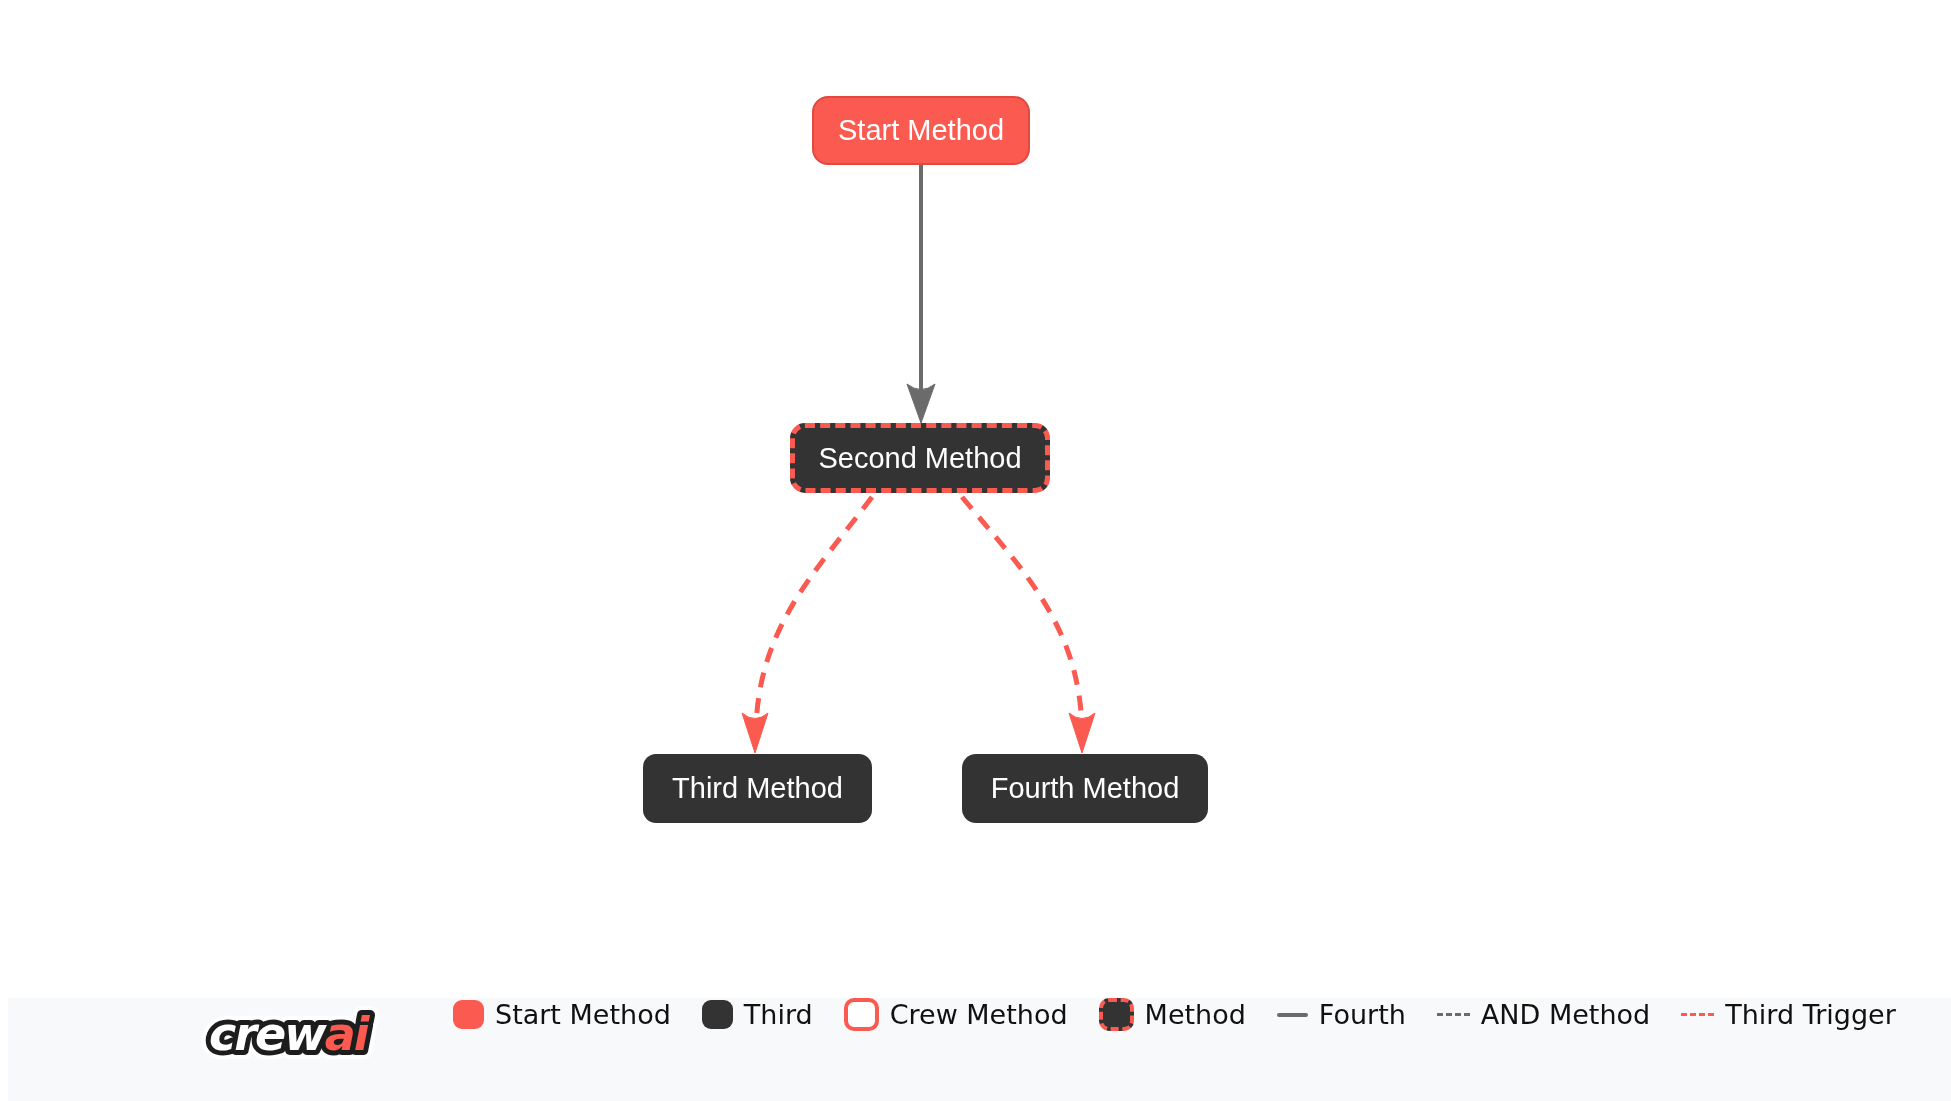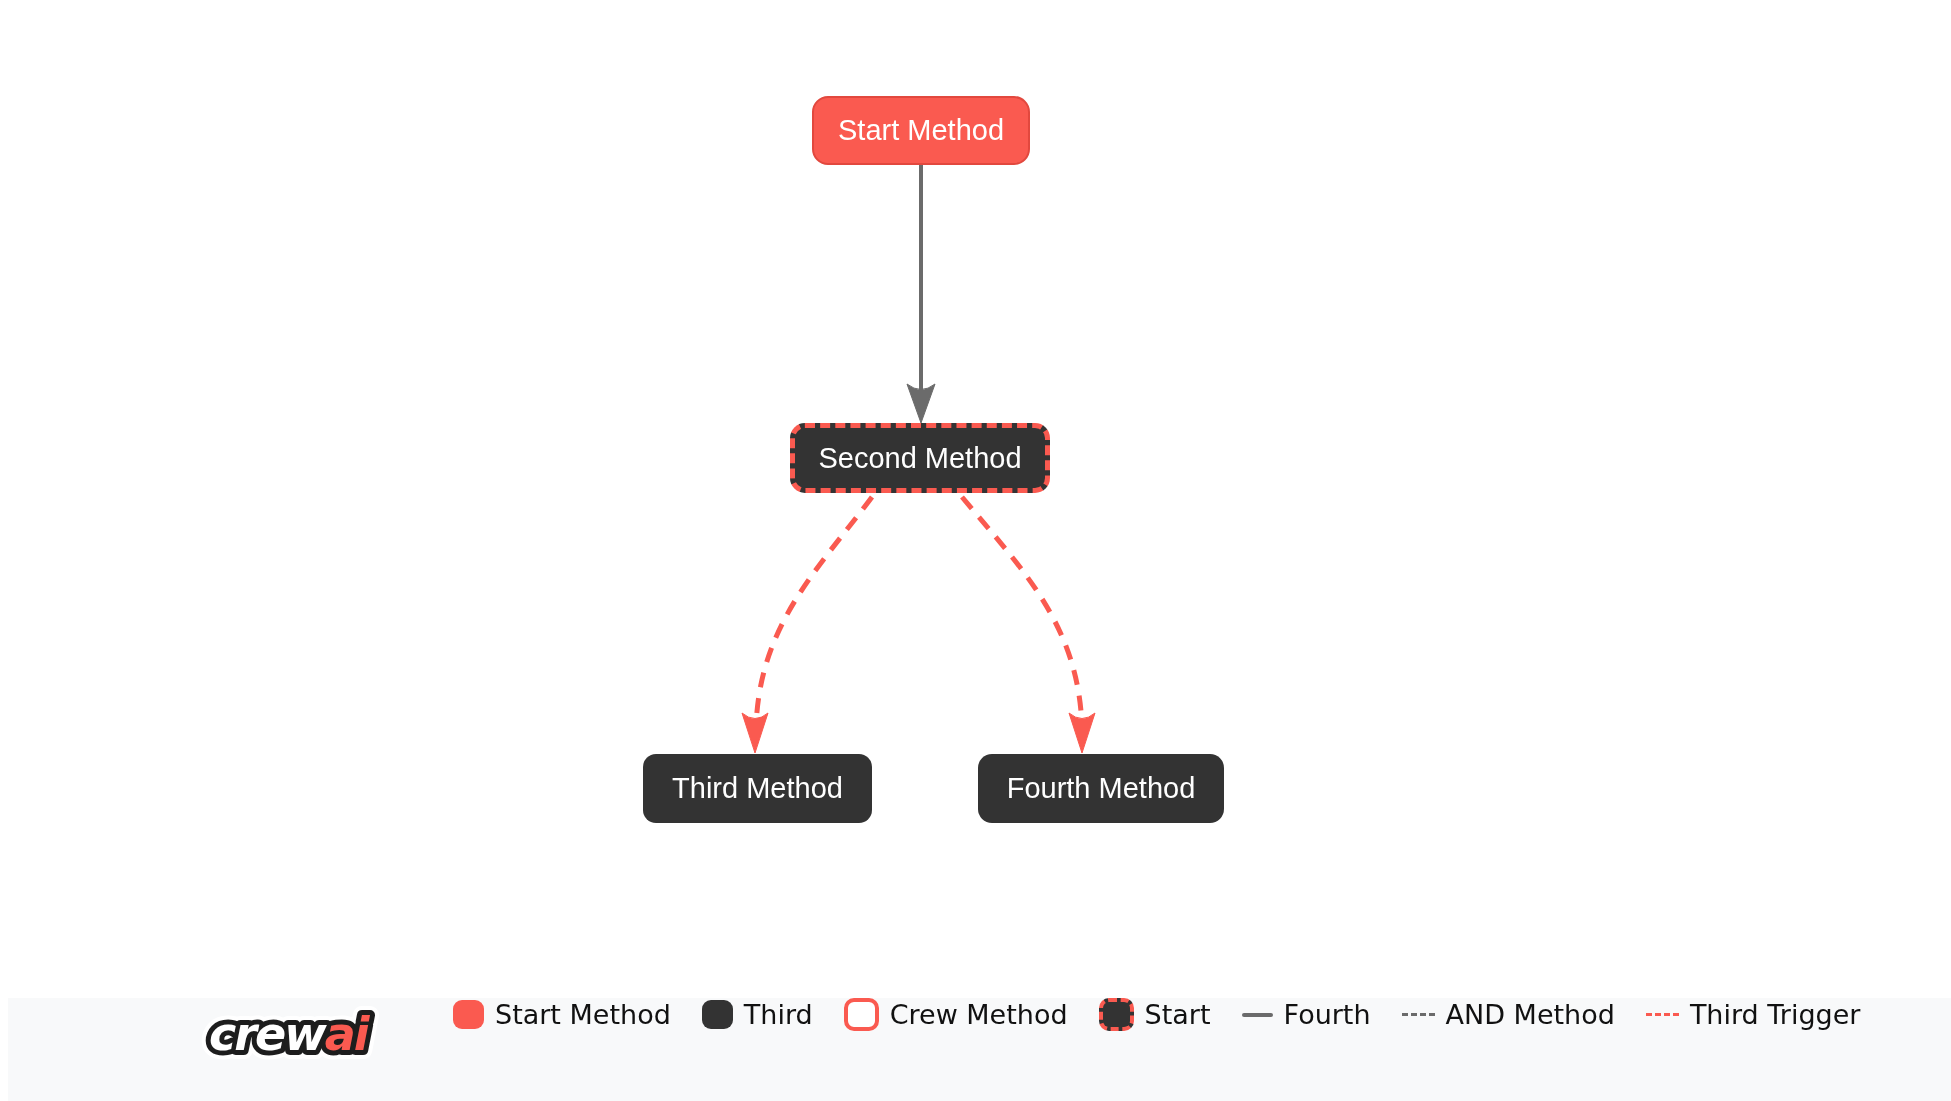--- a/index.html
+++ b/index.html
@@ -45,21 +45,21 @@
     left: 790px; top: 423px; width: 260px; height: 70px;
     background: var(--node-dark, #333333);
     border: 5px dashed var(--brand-red, #fa5a50);
     border-radius: 15px;
   }
   .node-method { 
     background: var(--node-dark, #333333);
     border-radius: 14px;
   }
   .node-third  { left: 643px; top: 754px; width: 229px; height: 69px; border-radius: 13px; }
-  .node-fourth { left: 962px; top: 754px; width: 246px; height: 69px; margin-left: 16px; }
+  .node-fourth { left: 962px; top: 754px; width: 246px; height: 69px; }
 
   
   .legend {
     position: absolute;
     left: 8px; top: 998px;
     width: 1950px; height: 103px;
     background: var(--legend-bg, #f8f9fa);
     display: flex;
     align-items: flex-start;
     padding-left: 193px;
@@ -162,21 +162,21 @@
         <span>Third</span>
       </div>
 
       <div class="legend-item">
         <span class="sw sw-crew"></span>
         <span>Crew Method</span>
       </div>
 
       <div class="legend-item">
         <span class="sw sw-router"></span>
-        <span>Start</span>
+        <span>Method</span>
       </div>
 
       <div class="legend-item">
         <span class="sw sw-line"></span>
         <span>Fourth</span>
       </div>
 
       <div class="legend-item">
         <span class="sw sw-line-dashed"></span>
         <span>AND Method</span>

